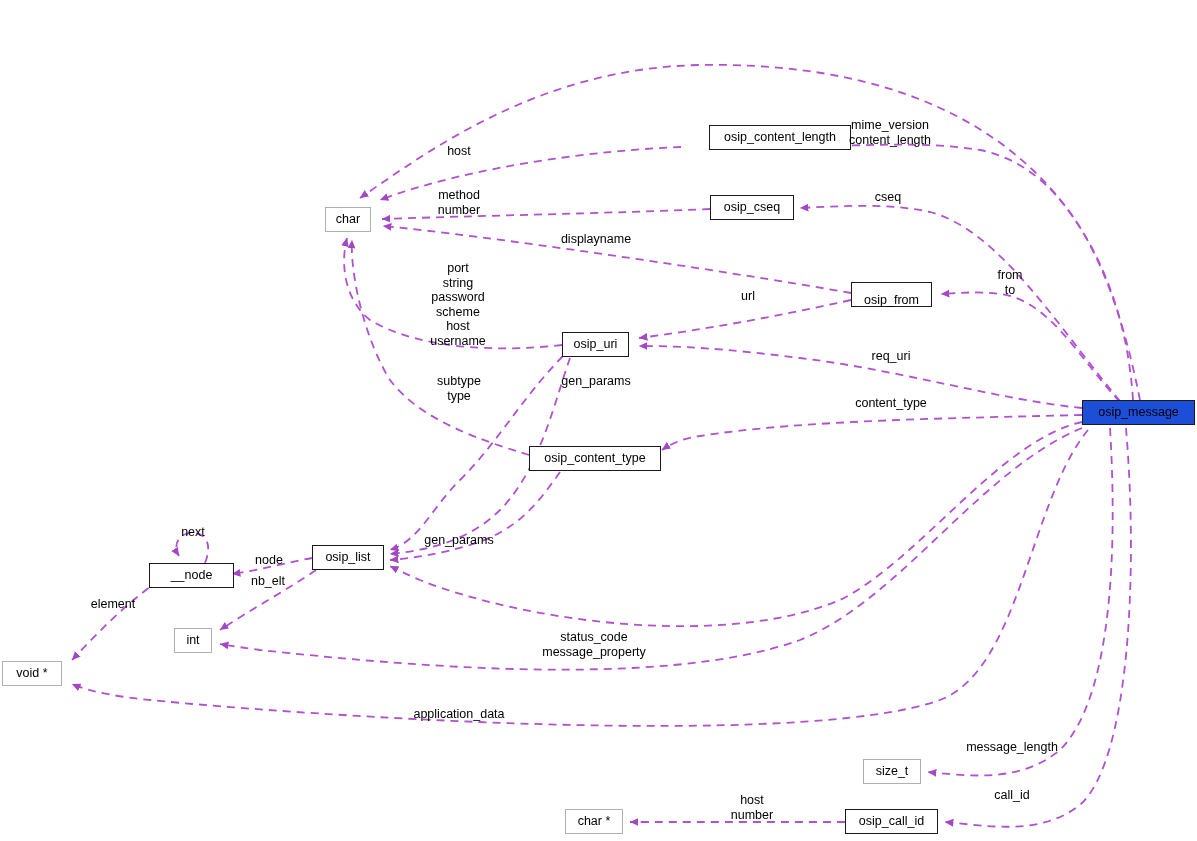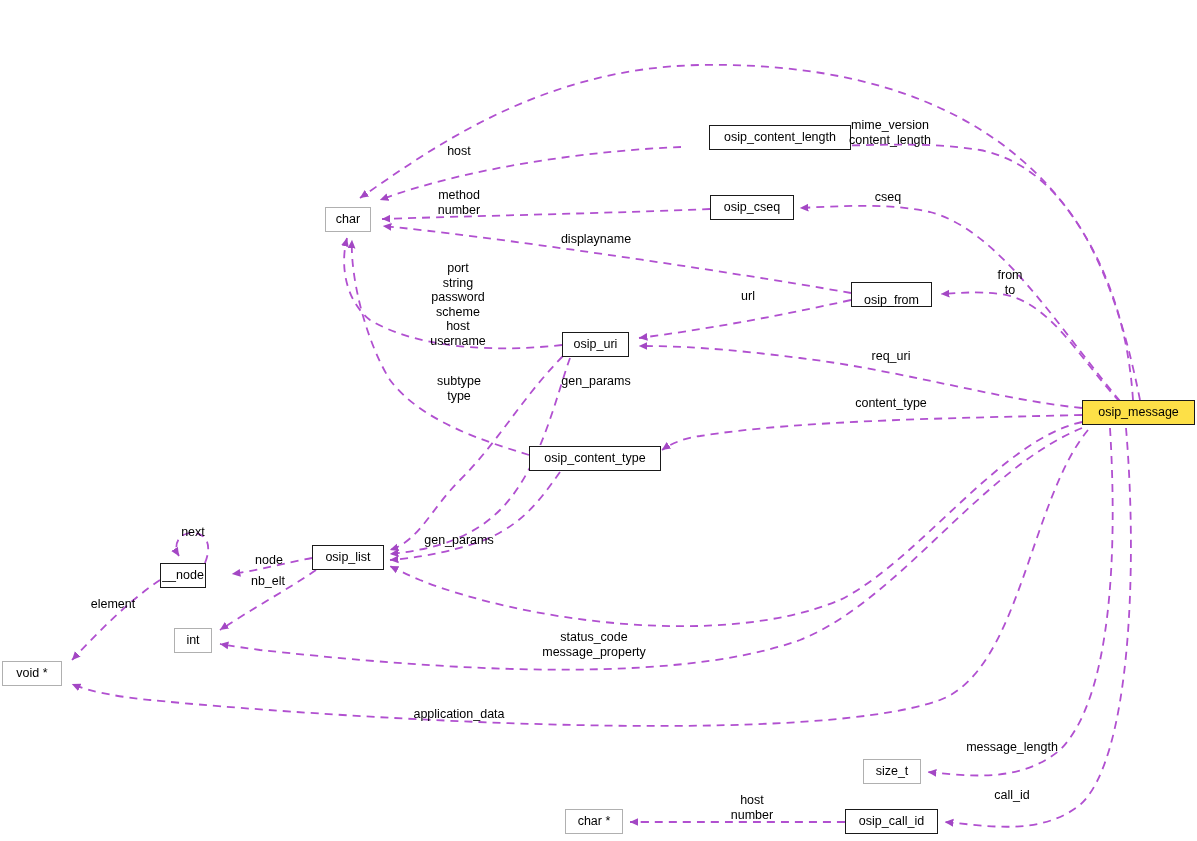--- a/index.html
+++ b/index.html
@@ -37,21 +37,21 @@
     background: #ffffff;
     border: 1px solid #b0b0b0;
     padding: 0 7px;
     height: 25px;
   }
   .node.klass {
     border: 1.6px solid #1a1a1a;
   }
   .node.focal {
     border: 1.6px solid #1a1a1a;
-    background: #fde047;
+    background: #1d4ed8;
   }
   .edge-label {
     position: absolute;
     font-size: 12.5px;
     line-height: 14.6px;
     color: #000000;
     white-space: pre;
     text-align: center;
     background: transparent;
   }
@@ -146,21 +146,21 @@
   </div>
 
   <div class="node klass" style="left:529px; top:446px; width:132px;">
     <span>osip_content_type</span>
   </div>
 
   <div class="node klass" style="left:312px; top:545px; width:72px;align-items:center;">
     <span>osip_list</span>
   </div>
 
-  <div class="node klass" style="left:160px; top:563px; width:46px;">
+  <div class="node klass" style="left:149px; top:563px; width:85px;">
     <span>__node</span>
   </div>
 
   <div class="node builtin" style="left:174px; top:628px; width:38px;">
     <span>int</span>
   </div>
 
   <div class="node builtin" style="left:2px; top:661px; width:60px;">
     <span>void *</span>
   </div>

